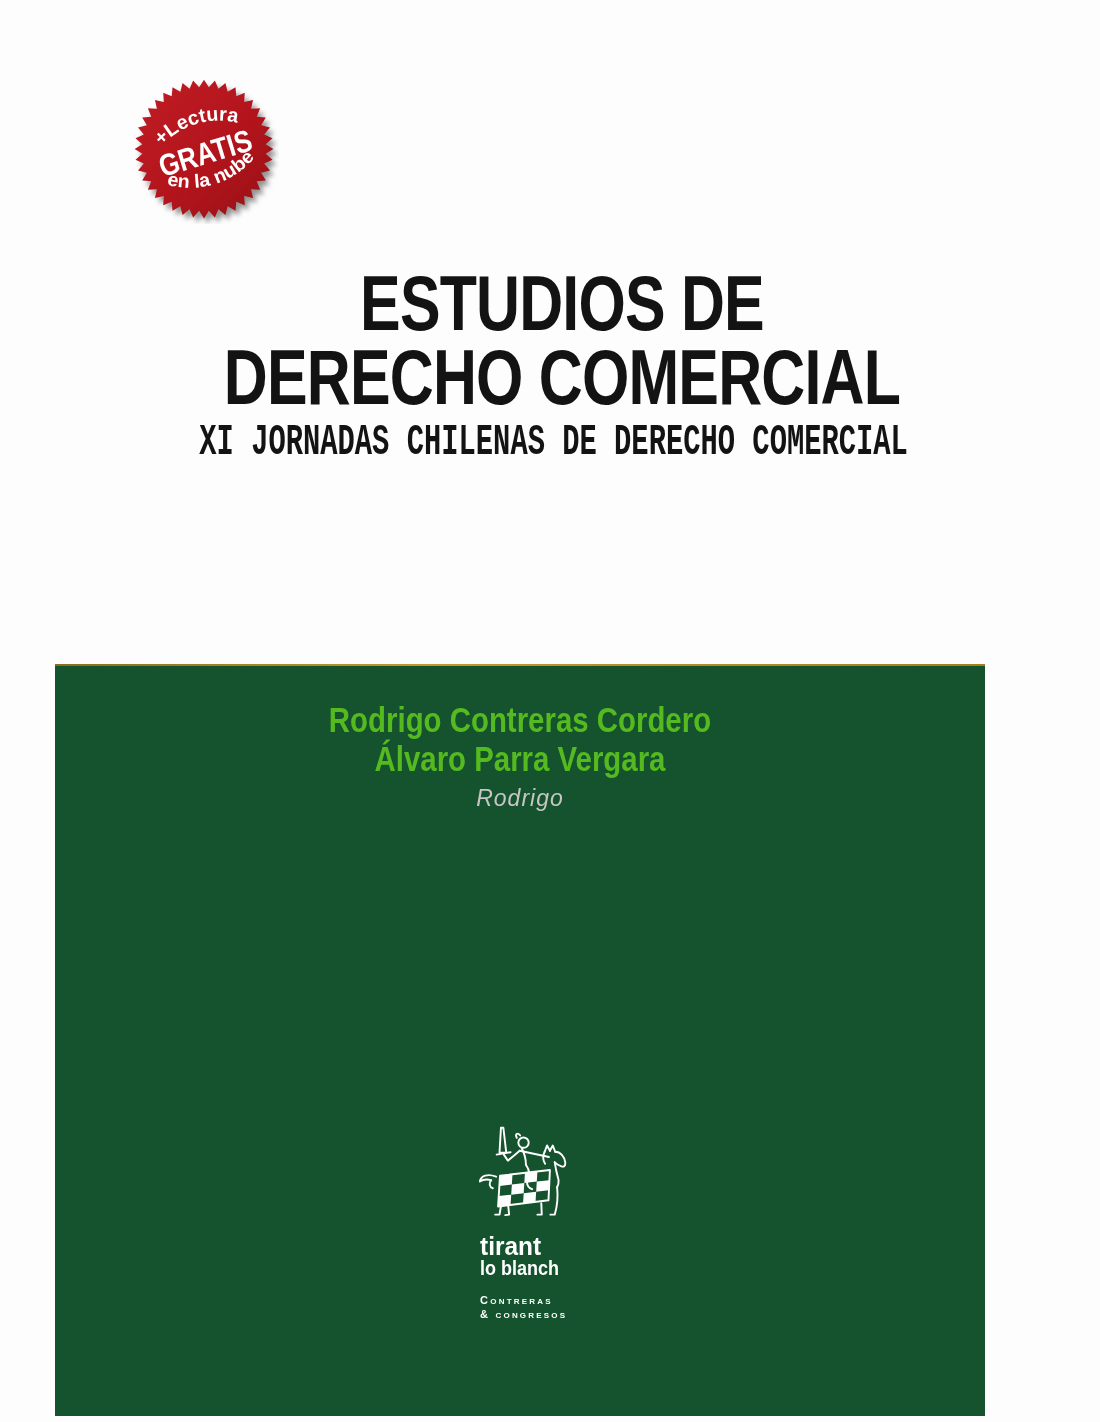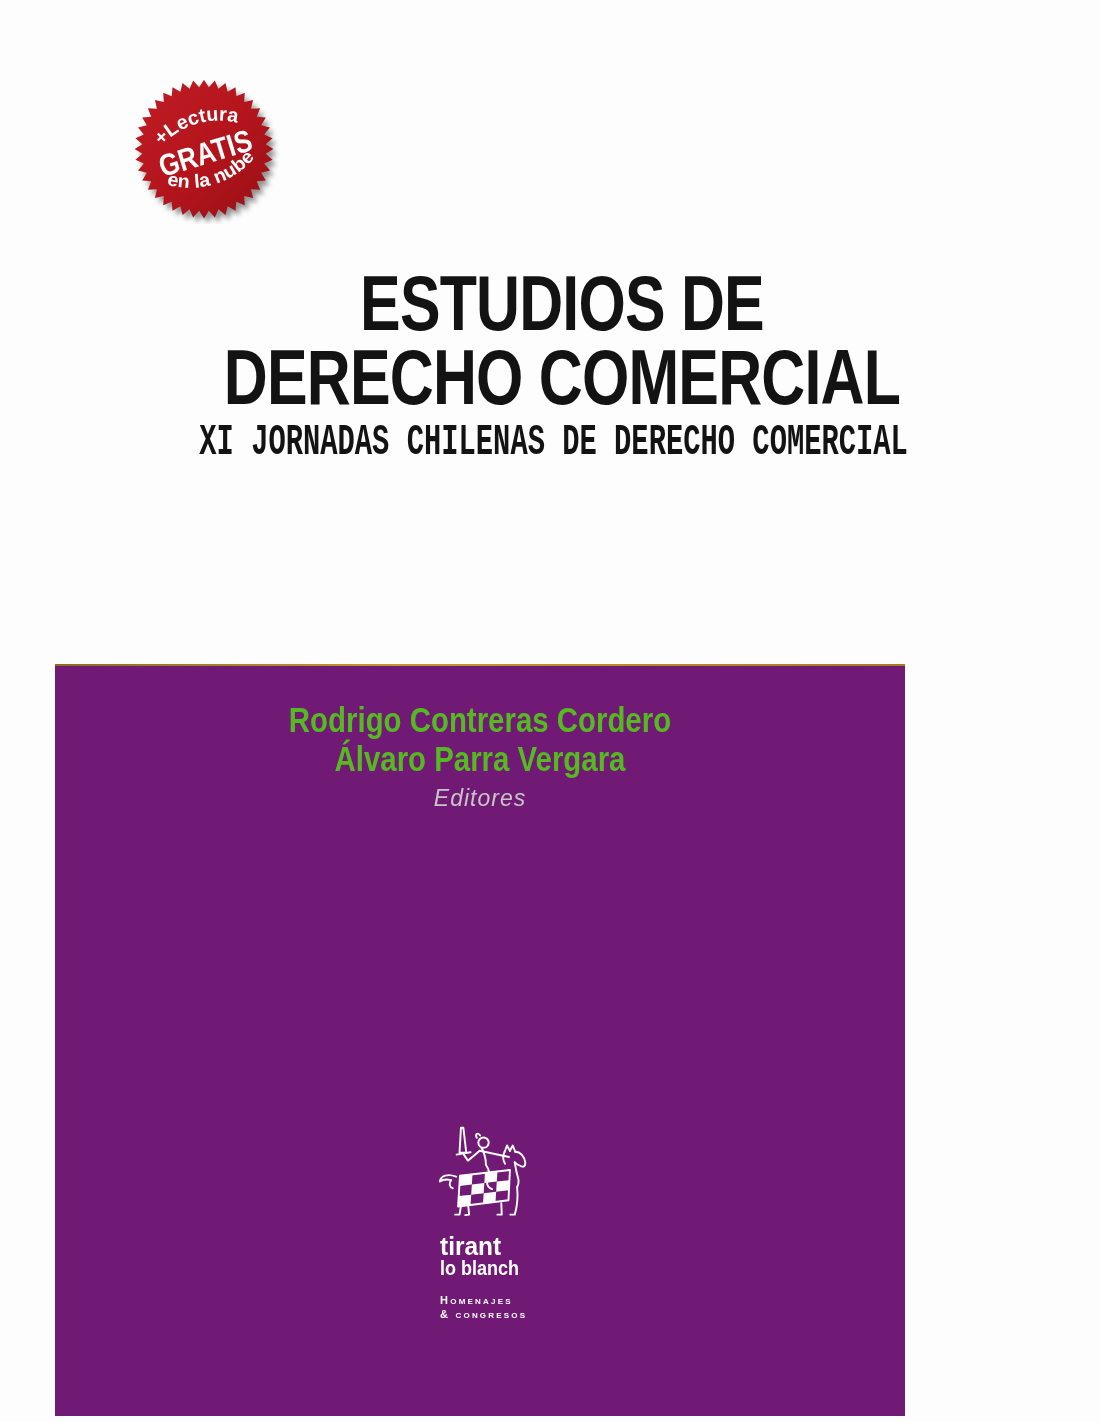--- a/index.html
+++ b/index.html
@@ -28,22 +28,22 @@
     position:absolute; top:419px; left:0; width:100%;
     text-align:center; color:#131313; font-weight:bold;font-family:Liberation Mono, monospace;
   }
   .subtitle-text {
     display:inline-block; font-size:45px; line-height:48px;
     transform:scaleX(0.64); transform-origin:50% 50%; white-space:nowrap;
   }
 
   
   .panel {
-    position:absolute; left:55px; top:664px; width:850px; height:752px;
-    background:#701a75;
+    position:absolute; left:55px; top:664px; width:930px; height:752px;
+    background:#14532d;
   }
   .panel-hairline {
     position:absolute; left:0; top:0; width:100%; height:2px;
     background:linear-gradient(90deg,#8a6d1d,#c2992d 40%,#a57d1e);
   }
 
   
   .editors { position:absolute; top:36px; left:0; width:100%; text-align:center; }
   .editor-name {
     display:block; font-size:35px; line-height:39px; font-weight:bold;
@@ -106,21 +106,21 @@
   <div class="subtitle">
     <span class="subtitle-text">XI JORNADAS CHILENAS DE DERECHO COMERCIAL</span>
   </div>
 
   <div class="panel">
     <div class="panel-hairline"></div>
 
     <div class="editors">
       <span class="editor-name">Rodrigo Contreras Cordero</span>
       <span class="editor-name">Álvaro Parra Vergara</span>
-      <div class="editors-label">Editores</div>
+      <div class="editors-label">Rodrigo</div>
     </div>
 
     <div class="publisher">
       
       <svg class="knight-svg" viewBox="0 0 100 100">
         <g stroke="#ffffff" stroke-width="2" fill="none" stroke-linecap="round" stroke-linejoin="round">
 
           <path d="M26,6 L24.5,32 L31.5,32 L28.5,6 Z"></path>
           <path d="M21.5,34 L36,31.5"></path>
           <path d="M29,34 L33,40"></path>
@@ -164,21 +164,21 @@
           <rect x="0" y="2" width="1" height="1"></rect>
           <rect x="2" y="2" width="1" height="1"></rect>
         </g>
       </svg>
 
       <div>
         <div class="brand-block">
           <div class="brand-tirant">tirant</div>
           <div class="brand-loblanch">lo blanch</div>
           <div class="brand-series">
-            <div class="brand-series-line">Homenajes</div>
+            <div class="brand-series-line">Contreras</div>
             <div class="brand-series-line">&amp; congresos</div>
           </div>
         </div>
       </div>
     </div>
   </div>
 
 </div>
 
 </body></html>

